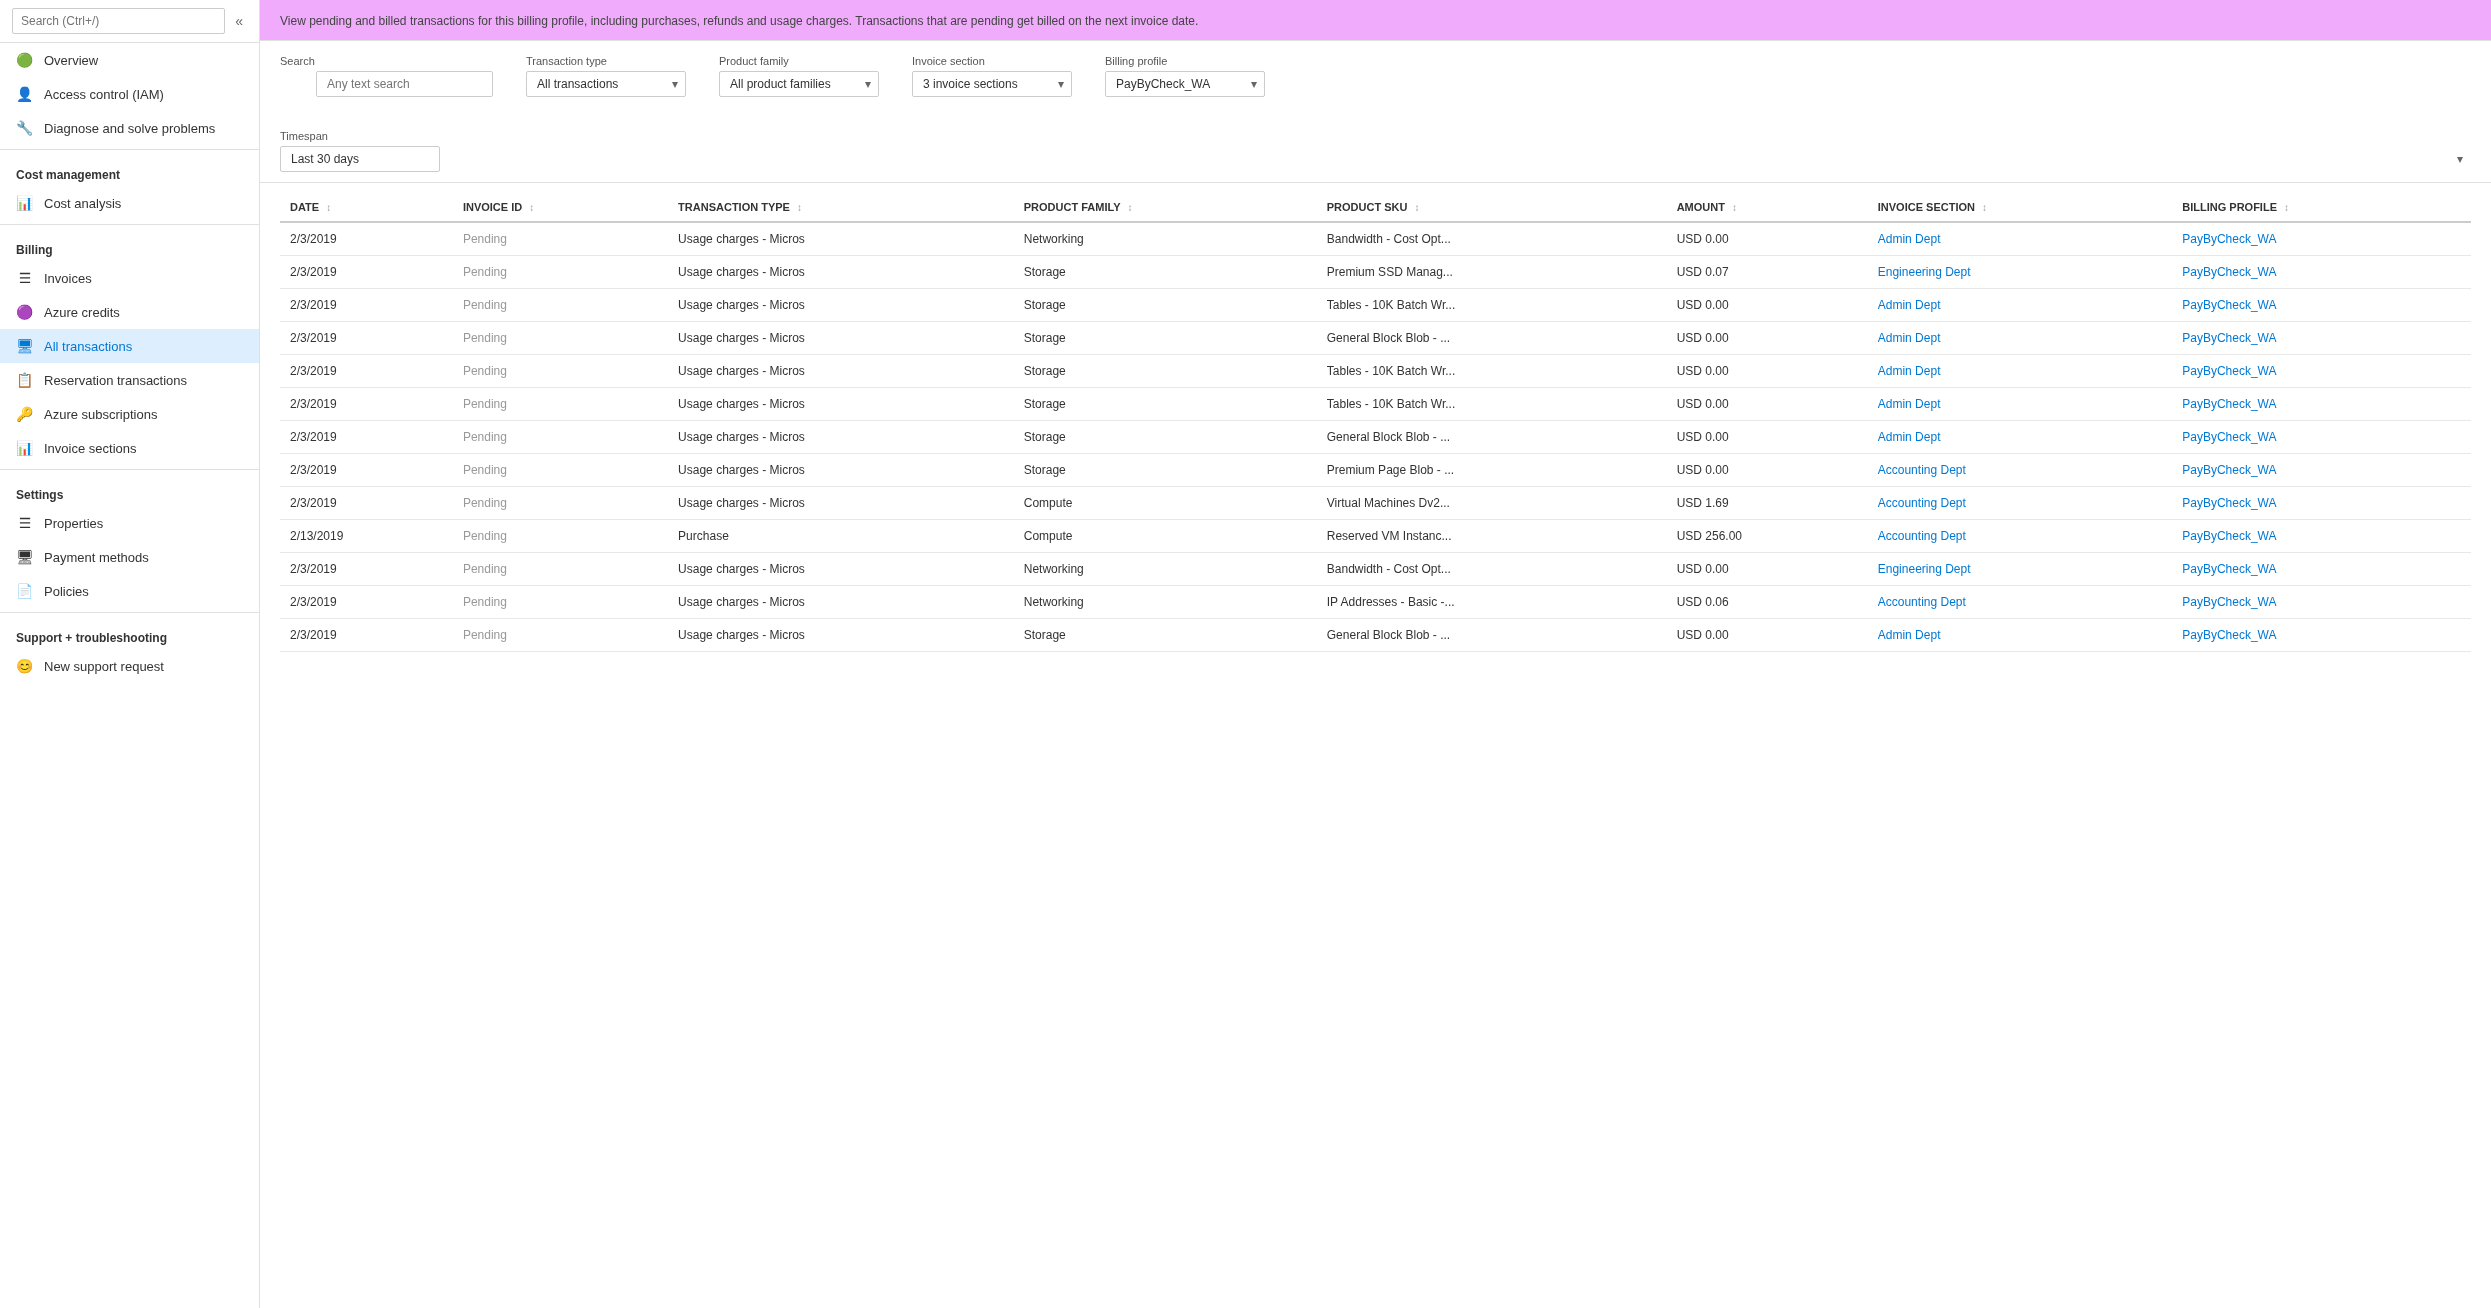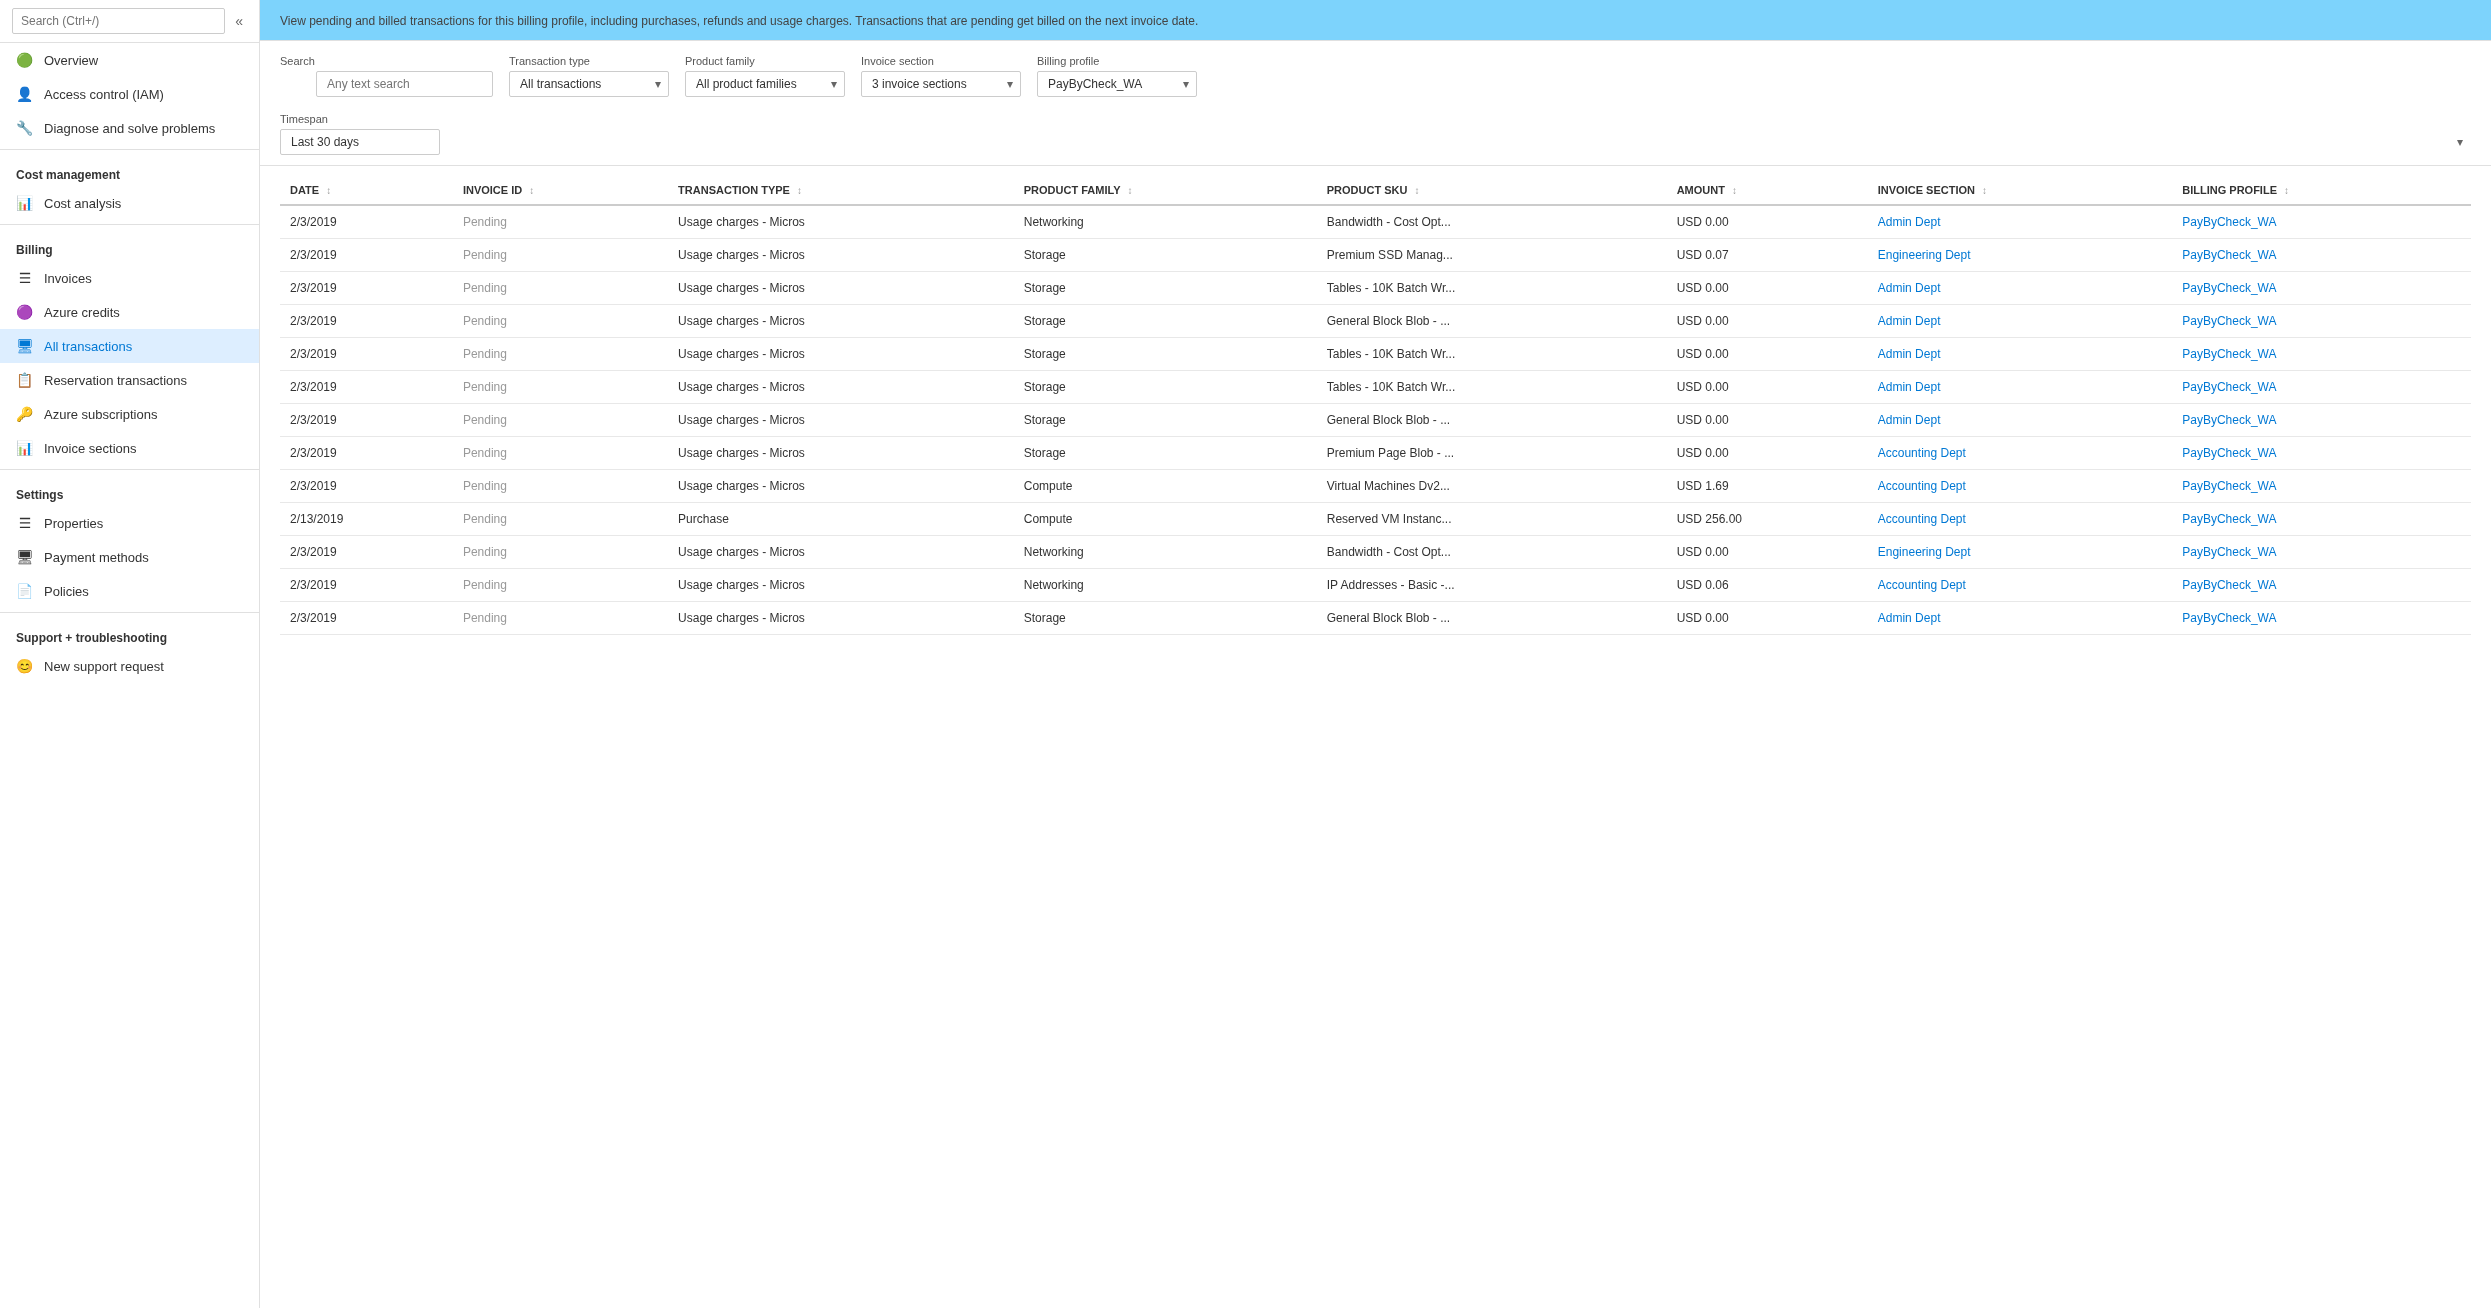--- a/index.html
+++ b/index.html
@@ -66,27 +66,27 @@
       display: flex;
       flex-direction: column;
       overflow: hidden;
     }
     .main-header {
       padding: 12px 20px 10px 20px;
       border-bottom: 1px solid #e0e0e0;
       font-size: 12px;
       color: #444;
       line-height: 1.5;
-      background: #7dd3fc;
+      background: #f0abfc;
     }
     .filters-row {
       display: flex;
       align-items: flex-end;
       flex-wrap: wrap;
-      gap: 16px;
+      gap: 33px;
       padding: 14px 20px 10px 20px;
       background: #fff;
       border-bottom: 1px solid #e0e0e0;
     }
     .filter-group {
       display: flex;
       flex-direction: column;
       gap: 4px;
     }
     .filter-label {

